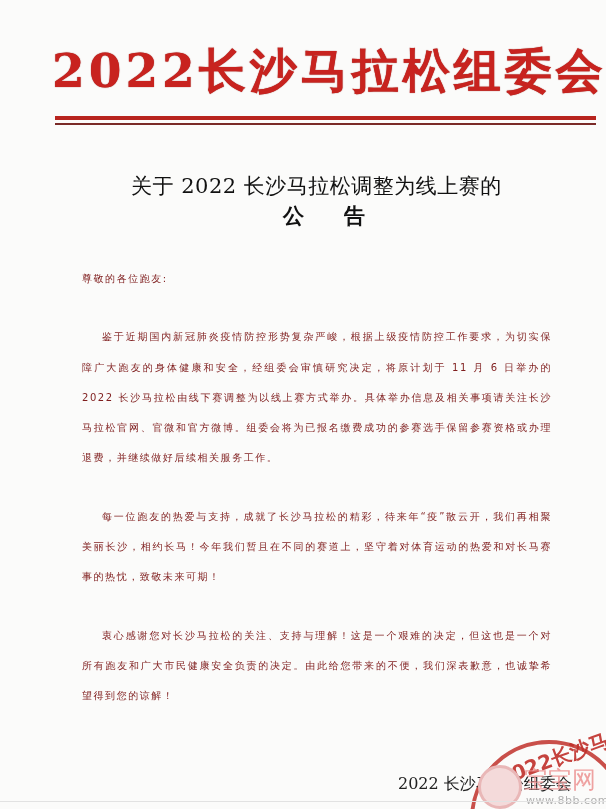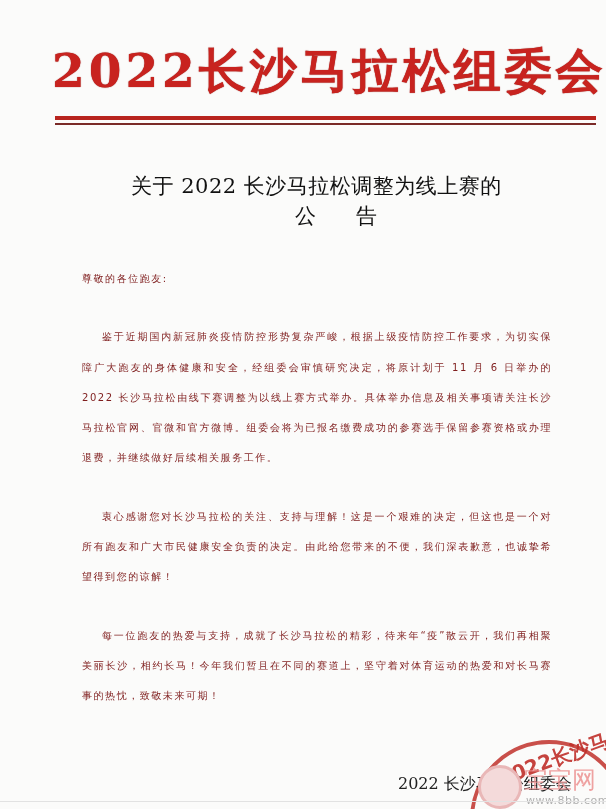--- a/index.html
+++ b/index.html
@@ -18,21 +18,21 @@
     color: #c8231f; white-space: nowrap;
     text-shadow: 0 0 1px #8b1510;
   }
   .rule-thick { position: absolute; left: 55px; top: 116px; width: 541px; height: 4px; background: #b8241e; }
   .rule-thin  { position: absolute; left: 55px; top: 123px; width: 541px; height: 1.5px; background: #7a2a27; }
   .notice-title {
     position: absolute; left: 0; top: 172px; width: 606px; text-align: left;
     font-size: 21px; color: #111;
   }
   .notice-title .line1 { position: absolute; left: 131px; top: 0; white-space: nowrap; letter-spacing: 0.5px; }
-  .notice-title .line2 { position: absolute; left: 283px; top: 30px; white-space: nowrap; letter-spacing: 40px; font-weight: normal; margin-left: 12px; }
+  .notice-title .line2 { position: absolute; left: 283px; top: 30px; white-space: nowrap; letter-spacing: 40px; font-weight: bold; }
   .body-text {
     position: absolute; left: 82px; top: 264px; width: 470px;
     font-family: "DejaVu Sans", "Liberation Sans", sans-serif;
     font-size: 10px; line-height: 30.3px; color: #7f1d1d;
     letter-spacing: 1.55px;
   }
   .body-text p { margin: 0; text-align: justify; }
   .body-text p.indent { text-indent: 2em; margin-top: 28px; }
   .signature {
     position: absolute; left: 398px; top: 774px;
@@ -72,22 +72,22 @@
   <div class="rule-thin"></div>
 
   <div class="notice-title">
     <span class="line1">关于 2022 长沙马拉松调整为线上赛的</span>
     <span class="line2">公告</span>
   </div>
 
   <div class="body-text">
     <p>尊敬的各位跑友:</p>
     <p class="indent">鉴于近期国内新冠肺炎疫情防控形势复杂严峻，根据上级疫情防控工作要求，为切实保障广大跑友的身体健康和安全，经组委会审慎研究决定，将原计划于 11 月 6 日举办的 2022 长沙马拉松由线下赛调整为以线上赛方式举办。具体举办信息及相关事项请关注长沙马拉松官网、官微和官方微博。组委会将为已报名缴费成功的参赛选手保留参赛资格或办理退费，并继续做好后续相关服务工作。</p>
+    <p class="indent">每一位跑友的热爱与支持，成就了长沙马拉松的精彩，待来年“疫”散云开，我们再相聚美丽长沙，相约长马！今年我们暂且在不同的赛道上，坚守着对体育运动的热爱和对长马赛事的热忱，致敬未来可期！</p>
     <p class="indent">衷心感谢您对长沙马拉松的关注、支持与理解！这是一个艰难的决定，但这也是一个对所有跑友和广大市民健康安全负责的决定。由此给您带来的不便，我们深表歉意，也诚挚希望得到您的谅解！</p>
-    <p class="indent">每一位跑友的热爱与支持，成就了长沙马拉松的精彩，待来年“疫”散云开，我们再相聚美丽长沙，相约长马！今年我们暂且在不同的赛道上，坚守着对体育运动的热爱和对长马赛事的热忱，致敬未来可期！</p>
   </div>
 
   <div class="stamp"></div>
   <div class="stamp-text">2022长沙马</div>
   <div class="signature">2022 长沙马拉松组委会</div>
 
   <div class="watermark-logo"></div>
   <div class="watermark-text">宝宝网</div>
   <div class="watermark-url">www.8bb.com</div>
   <div class="bottom-line"></div>

